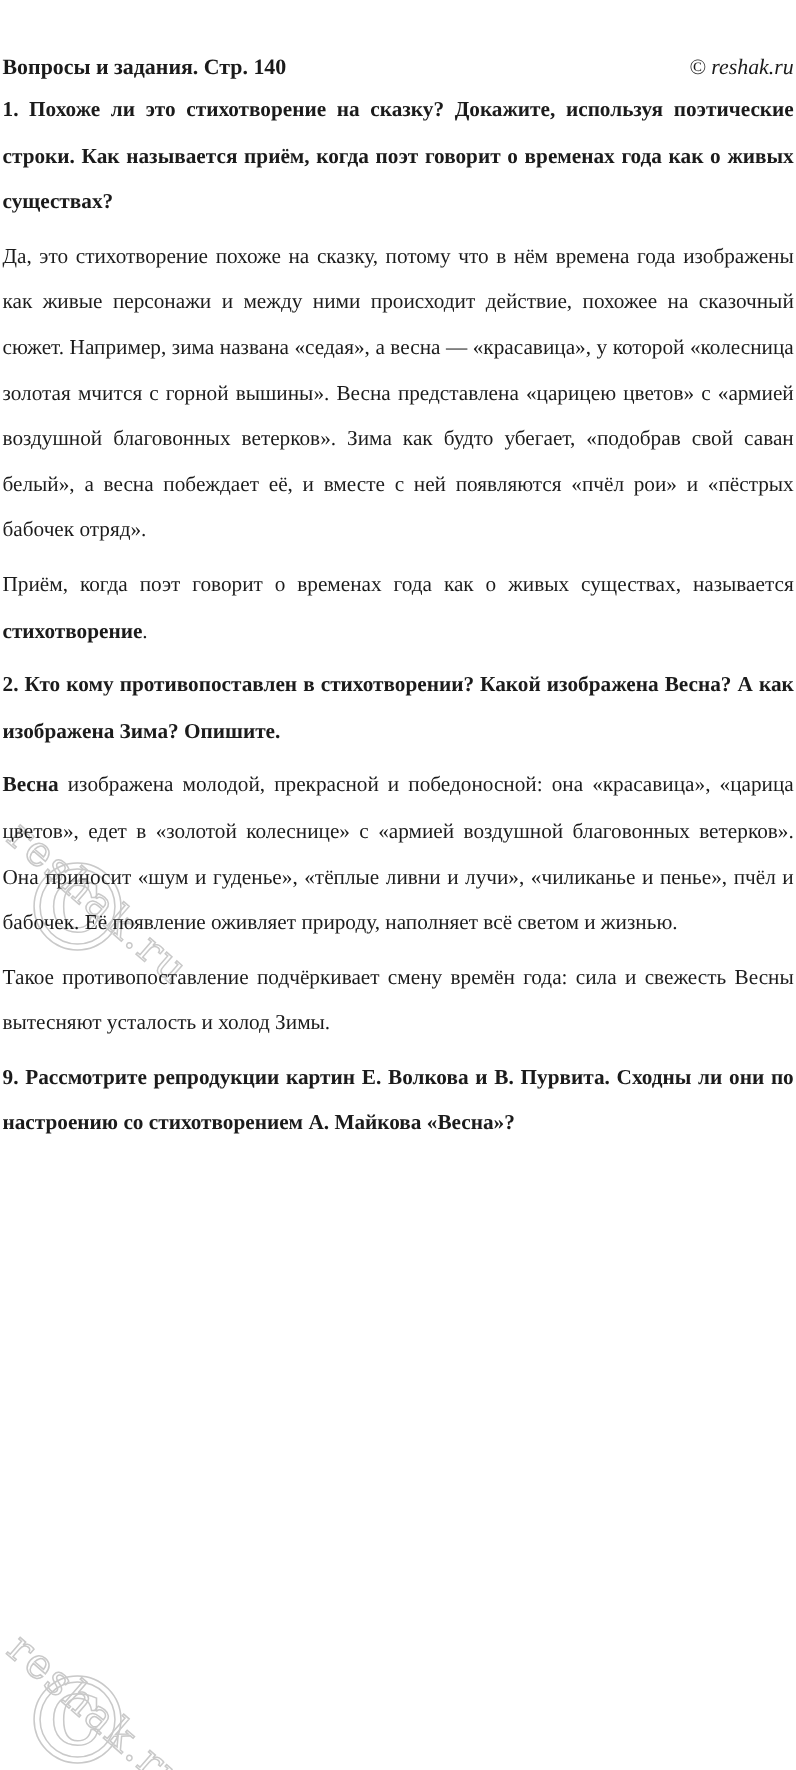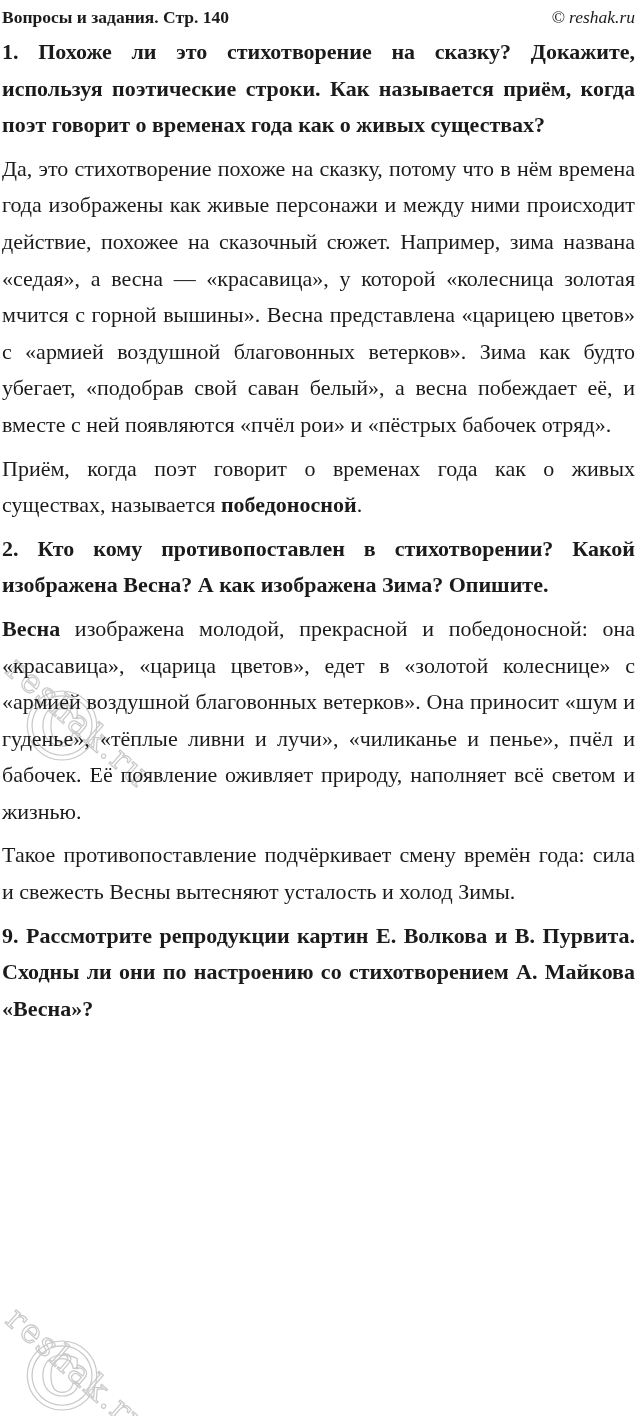--- a/index.html
+++ b/index.html
@@ -23,31 +23,32 @@
     padding: 5px 2px 0 2px;
   }
   .doc-header {
     display: flex;
     justify-content: space-between;
     align-items: center;
     font-size: 17.5px;
     line-height: 25px;
     position: relative;
     z-index: 1;
+    margin-top: 36px;
   }
   .hdr-title { font-weight: bold; }
   .hdr-copy  { font-weight: normal; font-style: italic; }
   .doc-body {
     position: relative;
     z-index: 1;
     margin-top: 4px;
   }
   .doc-body p {
     margin: 0 0 7px 0;
-    font-size: 22px;
+    font-size: 17px;
     line-height: 36.6px;
     text-align: justify;
   }
   .doc-body p.question { font-weight: bold; }
   .doc-body b { font-weight: bold; }
   
   .wm {
     position: absolute;
     left: 0;
     z-index: 0;
@@ -85,20 +86,20 @@
   </svg>
 
   <header class="doc-header">
     <span class="hdr-title">Вопросы и задания. Стр. 140</span>
     <span class="hdr-copy">© reshak.ru</span>
   </header>
 
   <main class="doc-body">
       <p class="question"><b>1. Похоже ли это стихотворение на сказку? Докажите, используя поэтические строки. Как называется приём, когда поэт говорит о временах года как о живых существах?</b></p>
       <p class="answer"><span>Да, это стихотворение похоже на сказку, потому что в нём времена года изображены как живые персонажи и между ними происходит действие, похожее на сказочный сюжет. Например, зима названа «седая», а весна — «красавица», у которой «колесница золотая мчится с горной вышины». Весна представлена «царицею цветов» с «армией воздушной благовонных ветерков». Зима как будто убегает, «подобрав свой саван белый», а весна побеждает её, и вместе с ней появляются «пчёл рои» и «пёстрых бабочек отряд».</span></p>
-      <p class="answer"><span>Приём, когда поэт говорит о временах года как о живых существах, называется </span><b>победоносной</b><span>.</span></p>
+      <p class="answer"><span>Приём, когда поэт говорит о временах года как о живых существах, называется </span><b>стихотворение</b><span>.</span></p>
       <p class="question"><b>2. Кто кому противопоставлен в стихотворении? Какой изображена Весна? А как изображена Зима? Опишите.</b></p>
       <p class="answer"><b>Весна</b><span> изображена молодой, прекрасной и победоносной: она «красавица», «царица цветов», едет в «золотой колеснице» с «армией воздушной благовонных ветерков». Она приносит «шум и гуденье», «тёплые ливни и лучи», «чиликанье и пенье», пчёл и бабочек. Её появление оживляет природу, наполняет всё светом и жизнью.</span></p>
       <p class="answer"><span>Такое противопоставление подчёркивает смену времён года: сила и свежесть Весны вытесняют усталость и холод Зимы.</span></p>
       <p class="question"><b>9. Рассмотрите репродукции картин Е. Волкова и В. Пурвита. Сходны ли они по настроению со стихотворением А. Майкова «Весна»?</b></p>
     </main>
 
 </div>
 
 </body></html>

